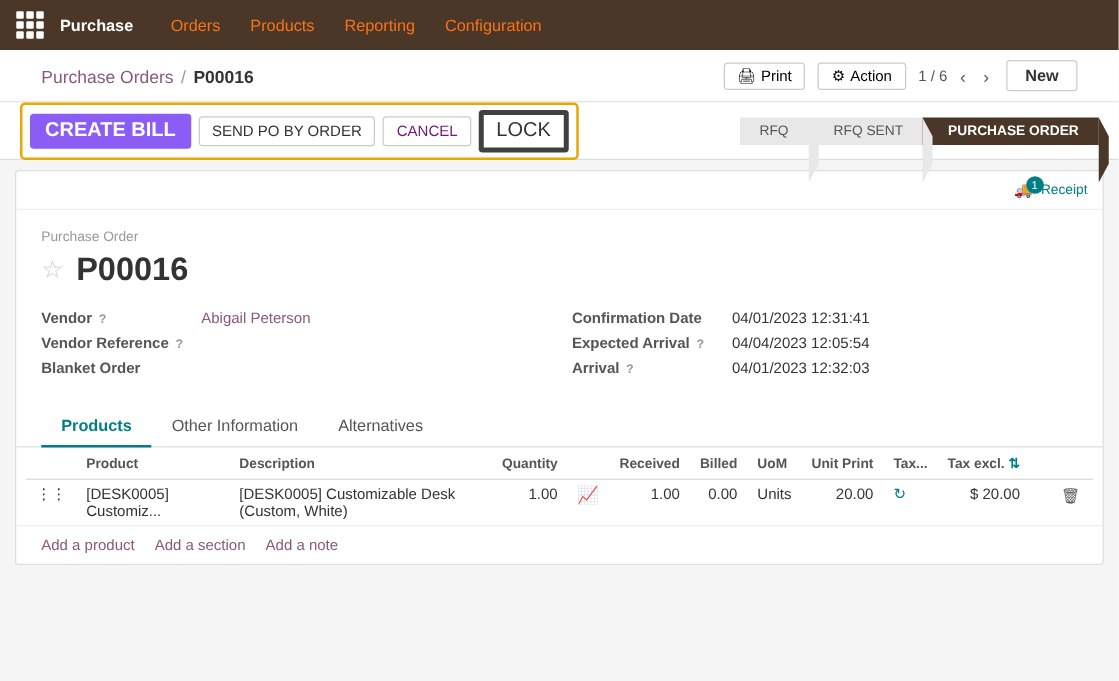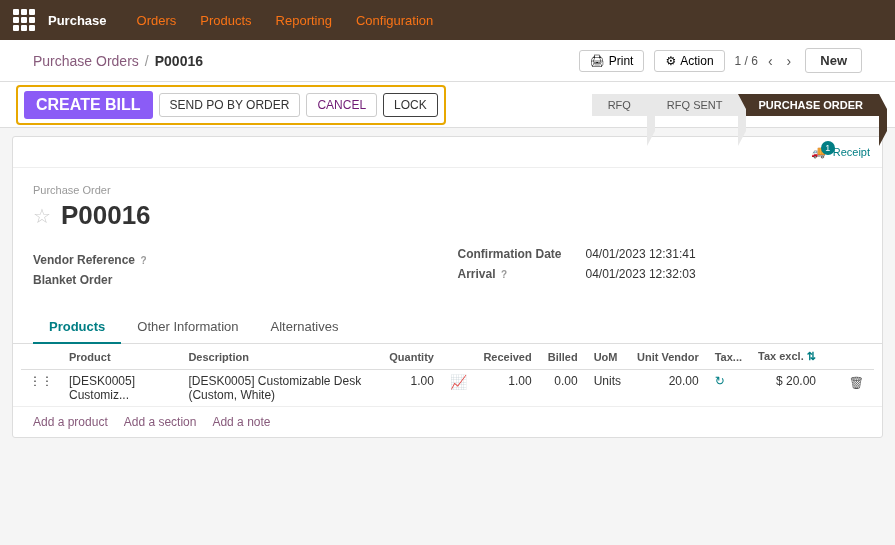--- a/index.html
+++ b/index.html
@@ -61,21 +61,21 @@
       display: flex;
       align-items: center;
       justify-content: space-between;
       padding: 6px 16px;
       height: 46px;
     }
     .actionbar-left { display: flex; align-items: center; gap: 6px; border: 2px solid #e8a800; border-radius: 4px; padding: 4px 6px; }
     .btn-create-bill { background: #8b5cf6; color: #fff; border: none; padding: 5px 12px; border-radius: 3px; cursor: pointer; font-size: 16px; font-weight: 600; }
     .btn-send-po { background: none; border: 1px solid #ccc; padding: 4px 10px; border-radius: 3px; cursor: pointer; font-size: 12px; color: #333; }
     .btn-cancel { background: none; border: 1px solid #ccc; padding: 4px 10px; border-radius: 3px; cursor: pointer; font-size: 12px; color: #701a75; }
-    .btn-lock { background: none; border: 1px solid #404040; padding: 4px 10px; border-radius: 3px; cursor: pointer; font-size: 12px; color: #333; }
+    .btn-lock { background: none; border: 4px solid #404040; padding: 4px 10px; border-radius: 3px; cursor: pointer; font-size: 16px; color: #333; }
 
     
     .status-pipeline { display: flex; align-items: center; gap: 0; }
     .status-step {
       padding: 5px 16px;
       font-size: 11px;
       color: #555;
       background: #e8e8e8;
       position: relative;
       cursor: pointer;
@@ -273,35 +273,49 @@
   <div class="form-section">
     <div class="form-title-small">Purchase Order</div>
     <div class="form-title-row">
       <span class="star-icon">☆</span>
       <span class="form-order-id">P00016</span>
     </div>
 
     <div class="form-fields">
 
       <div>
+        <div class="field-row">
+          <span class="field-label">
+            <span>Vendor</span>
+            <span class="field-help">?</span>
+          </span>
+          <span class="field-value">Abigail Peterson</span>
+        </div>
         <div class="field-row" style="margin-top:6px;">
           <span class="field-label">
             <span>Vendor Reference</span>
             <span class="field-help">?</span>
           </span>
         </div>
         <div class="field-row" style="margin-top:6px;">
           <span class="field-label">Blanket Order</span>
         </div>
       </div>
 
       <div>
         <div class="field-row">
           <span class="field-label">Confirmation Date</span>
           <span class="field-value-plain">04/01/2023 12:31:41</span>
+        </div>
+        <div class="field-row" style="margin-top:6px;">
+          <span class="field-label" style="font-weight:700;">
+            <span>Expected Arrival</span>
+            <span class="field-help">?</span>
+          </span>
+          <span class="field-value-plain">04/04/2023 12:05:54</span>
         </div>
         <div class="field-row" style="margin-top:6px;">
           <span class="field-label">
             <span>Arrival</span>
             <span class="field-help">?</span>
           </span>
           <span class="field-value-plain">04/01/2023 12:32:03</span>
         </div>
       </div>
     </div>
@@ -337,21 +351,21 @@
           <th class="col-right">
             <span>Received</span>
           </th>
           <th class="col-right">
             <span>Billed</span>
           </th>
           <th>
             <span>UoM</span>
           </th>
           <th class="col-right">
-            <span>Unit Vendor</span>
+            <span>Unit Print</span>
           </th>
           <th>
             <span>Tax...</span>
           </th>
           <th class="col-right">
             <span>Tax excl.</span>
             <span style="color:#017e84;cursor:pointer;">⇅</span>
           </th>
           <th></th>
         </tr>

